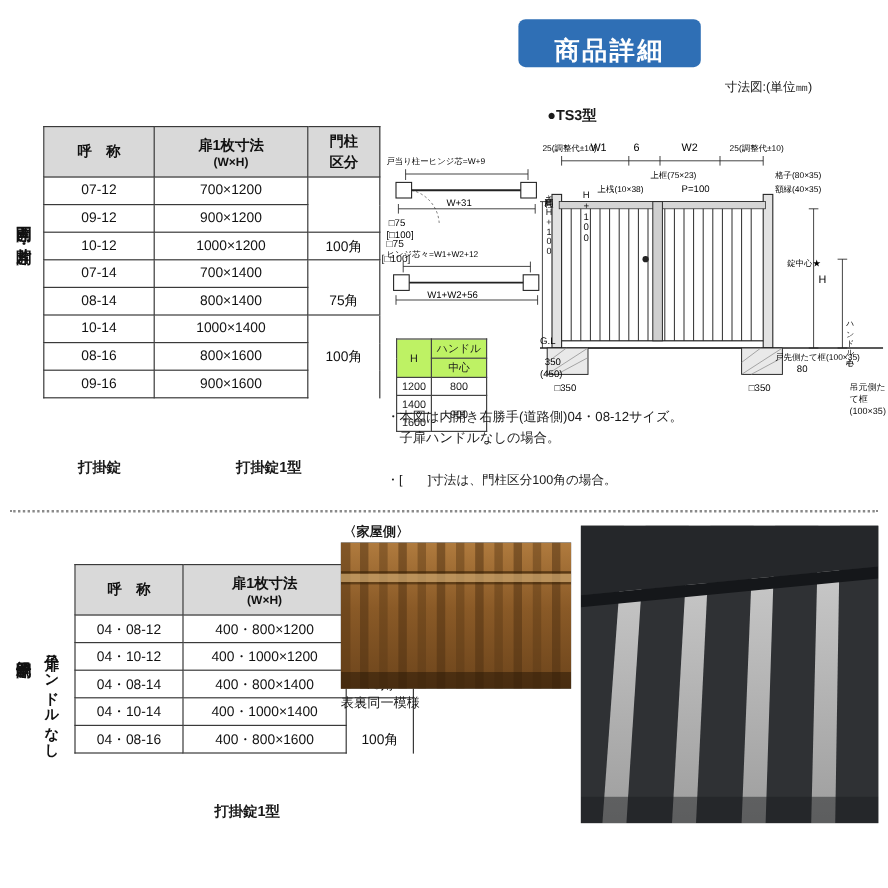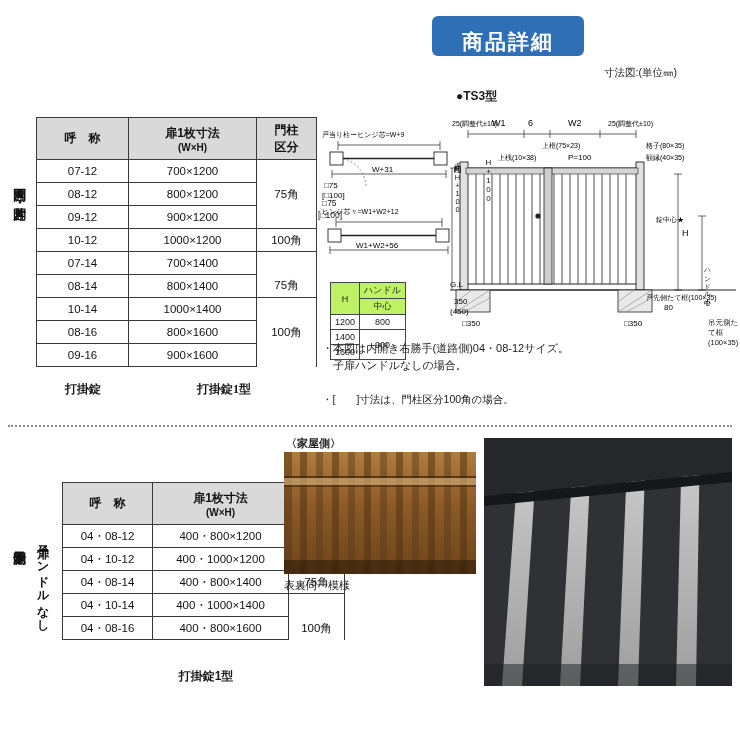--- a/index.html
+++ b/index.html
@@ -34,21 +34,20 @@
     left: 604px; top: 66px;
     font-size: 10.5px;
     color: #222;
   }
 
   
   .tbl1-wrap { position: absolute; left: 36px; top: 105px; }
   table.spec {
     border-collapse: collapse;
     background: #fff;
-    margin-top: 12px;
   }
   table.spec th, table.spec td {
     border: 1px solid #3a3a3a;
     text-align: center;
     font-size: 11.5px;
     padding: 0;
     height: 23px;
     color: #111;
   }
   table.spec thead th {
@@ -63,21 +62,20 @@
   .no-bottom { border-bottom: none !important; }
   .no-top { border-top: none !important; }
 
   .tbl1-foot {
     position: absolute;
     left: 36px; top: 381px;
     width: 282px;
     display: flex;
     font-size: 12px;
     font-weight: bold;
-    font-family: Liberation Serif, serif;
   }
   .tbl1-foot .f1 { width: 94px; text-align: center; }
   .tbl1-foot .f2 { width: 188px; text-align: center; }
 
   
   .vlabel {
     position: absolute;
     writing-mode: vertical-rl;
     text-orientation: upright;
     font-size: 13px;
@@ -181,25 +179,20 @@
             <div>門柱</div>
             <div>区分</div>
           </th>
         </tr>
       </thead>
       <tbody>
         <tr>
           <td>07-12</td>
           <td>700×1200</td>
           <td class="no-bottom" rowspan="1"></td>
-        </tr>
-        <tr>
-          <td>08-12</td>
-          <td>800×1200</td>
-          <td class="no-top no-bottom">75角</td>
         </tr>
         <tr>
           <td>09-12</td>
           <td>900×1200</td>
           <td class="no-top"></td>
         </tr>
         <tr>
           <td>10-12</td>
           <td>1000×1200</td>
           <td>100角</td>

